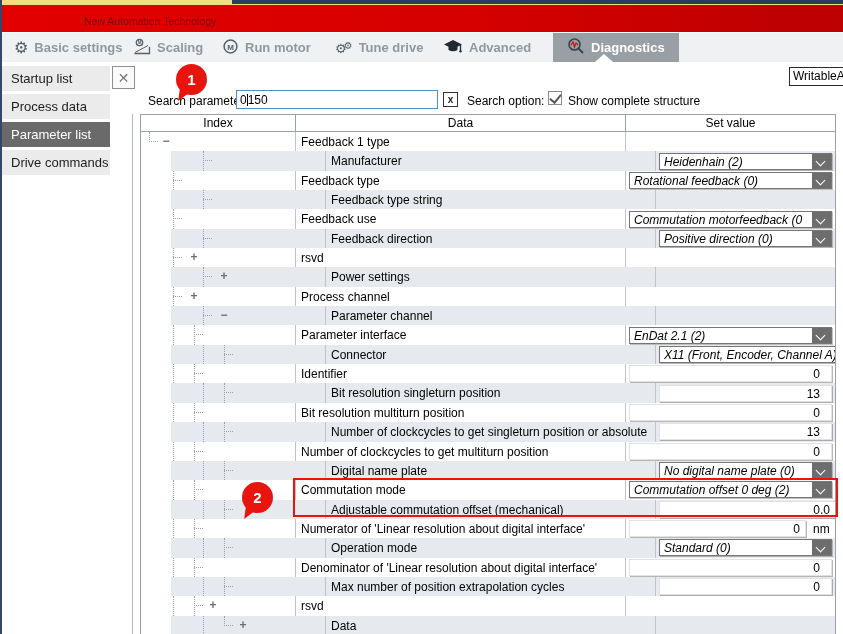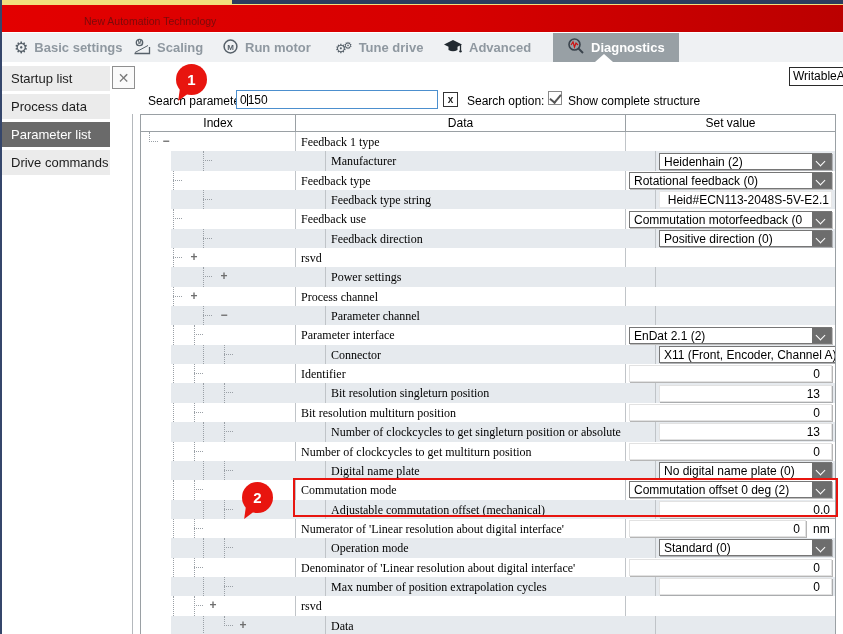--- a/index.html
+++ b/index.html
@@ -70,35 +70,35 @@
   #table-header{display:flex;height:16px;border-bottom:1px solid #9aa0a4;background:#fff;}
   .hcell{display:flex;align-items:center;justify-content:center;box-sizing:border-box;height:16px;}
   .hcell.c-index{width:155px;border-right:1px solid #9aa0a4;}
   .hcell.c-name{width:330px;border-right:1px solid #9aa0a4;}
   .hcell.c-value{flex:1;}
   #table-body{position:relative;}
   .trow{display:flex;height:19.35px;}
   .trow.alt{background:#e6eaee;margin-left:30px;}
   .tcell{box-sizing:border-box;height:100%;position:relative;overflow:hidden;}
   .tcell.c-index{width:155px;border-right:1px solid #c0c4c8;}
-  .tcell.c-name{width:330px;border-right:1px solid #c0c4c8;padding:3px 2px 0 5px;white-space:nowrap;font-family:Liberation Serif, serif;}
+  .tcell.c-name{width:330px;border-right:1px solid #c0c4c8;padding:3px 2px 0 5px;white-space:nowrap;}
   .tcell.c-value{flex:1;display:flex;align-items:center;padding:0 3px;}
 
   
   .tline{position:absolute;top:0;width:1px;border-left:1px dotted #9aa0a6;}
   .tline.full{height:100%;}
   .tline.half{height:10px;}
   .tstub{position:absolute;top:9px;height:1px;border-top:1px dotted #9aa0a6;width:9px;}
   .texp{position:absolute;top:2px;width:12px;text-align:center;font-size:12px;font-weight:700;color:#6e6e6e;line-height:14px;cursor:default;}
   .idx-text{position:absolute;left:55px;top:17px;}
 
   
   .dd{flex:1;height:17px;box-sizing:border-box;border:1px solid #767676;background:#fff;display:flex;
       box-shadow:1px 1px 0 rgba(110,110,110,.45);cursor:default;}
-  .dd .dd-text{flex:1;padding:1px 0 0 4px;white-space:nowrap;overflow:hidden;}
+  .dd .dd-text{flex:1;padding:1px 0 0 4px;white-space:nowrap;overflow:hidden;font-style:italic;}
   .dd .dd-btn{width:19px;background:#6d6d6d;position:relative;flex:none;}
   .dd .dd-btn::after{content:'';position:absolute;left:5px;top:4px;width:6px;height:6px;
       border-right:1.6px solid #fff;border-bottom:1.6px solid #fff;transform:rotate(45deg);}
   .numbox{flex:1;height:17px;box-sizing:border-box;background:#fff;border:1px solid #e2e2e2;
       box-shadow:1px 1px 0 rgba(110,110,110,.5);text-align:right;padding:1px 11px 0 2px;white-space:nowrap;overflow:hidden;}
   .numbox.with-unit{flex:none;width:177px;padding-right:5px;}
   .txtbox{flex:1;height:17px;box-sizing:border-box;background:#fff;border:1px solid #e8e8e8;
       text-align:right;padding:1px 2px 0 2px;white-space:nowrap;overflow:hidden;}
   .unit{flex:1;padding:1px 0 0 7px;white-space:nowrap;}
 
@@ -234,23 +234,20 @@
               <span class="dd-btn"></span>
             </div>
           </div>
         </div>
         <div class="trow alt">
           <div class="tcell c-index">
             <div class="tline full" style="left: 32px;"></div>
             <div class="tstub" style="left: 32px;"></div>
           </div>
           <div class="tcell c-name"><span>Feedback type string</span></div>
-          <div class="tcell c-value">
-            <div class="txtbox">Heid#ECN113-2048S-5V-E2.1</div>
-          </div>
         </div>
         <div class="trow">
           <div class="tcell c-index">
             <div class="tline full" style="left: 32px;"></div>
             <div class="tstub" style="left: 32px;"></div>
           </div>
           <div class="tcell c-name"><span>Feedback use</span></div>
           <div class="tcell c-value">
             <div class="dd">
               <span class="dd-text">Commutation motorfeedback (0</span>

